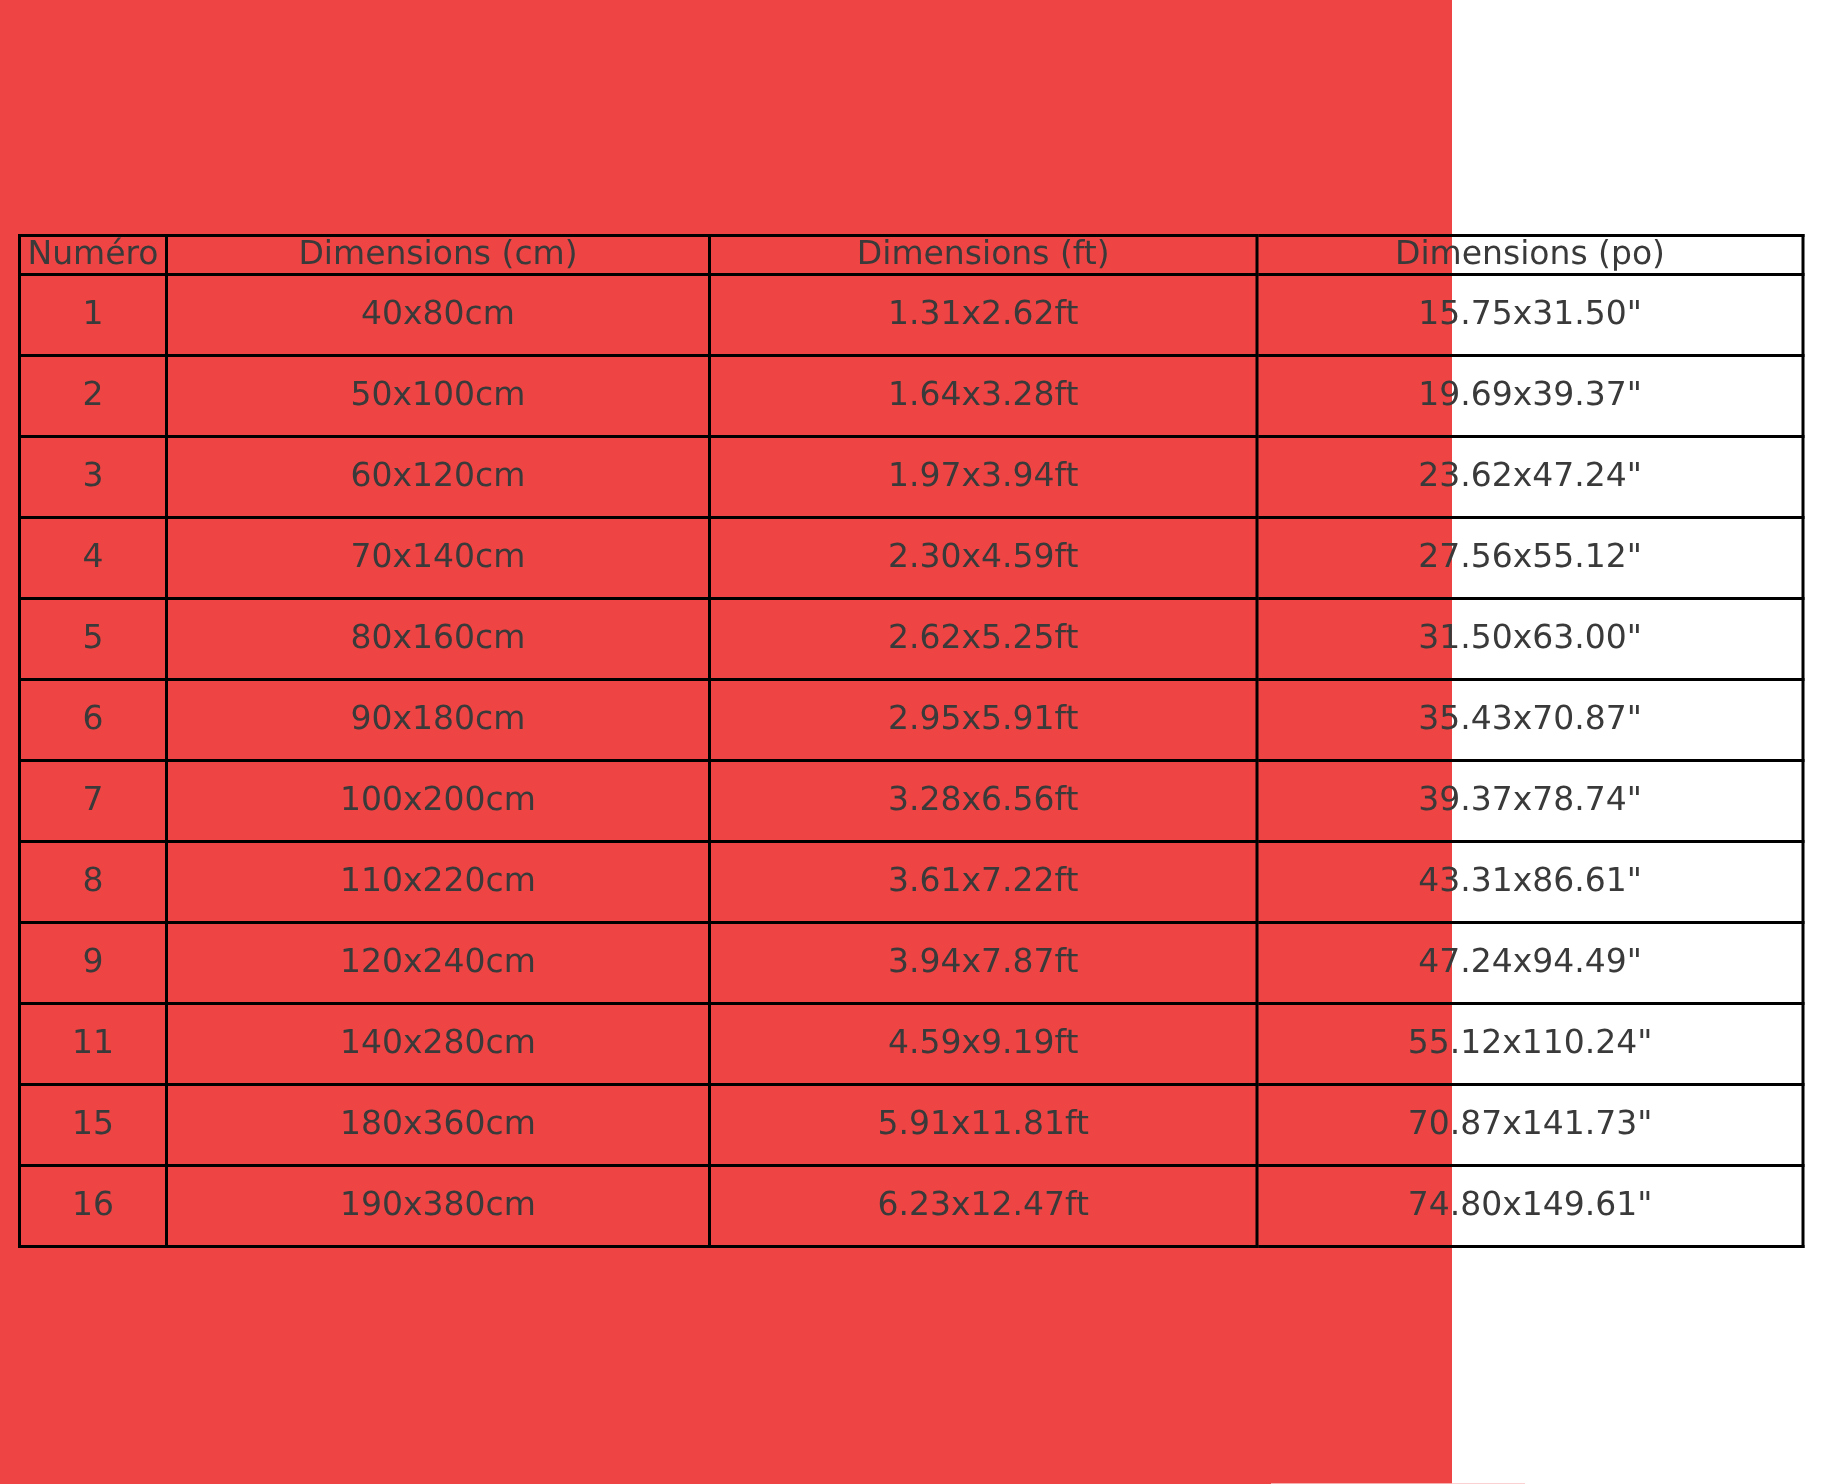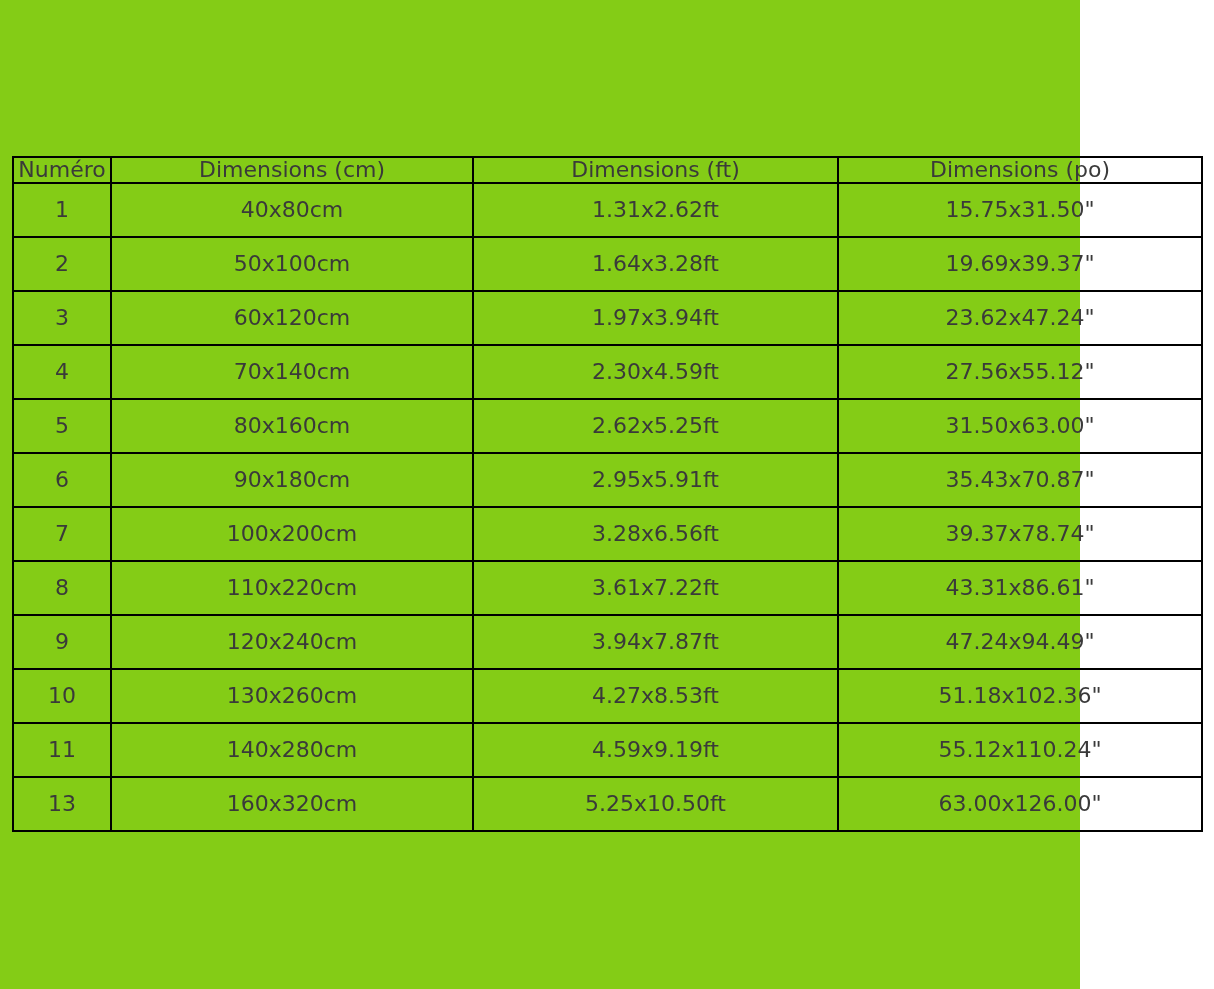--- a/index.html
+++ b/index.html
@@ -6,23 +6,23 @@
     margin: 0;
     padding: 0;
     background: #ffffff;
     width: 1214px;
     height: 989px;
     font-family: "DejaVu Sans", "Liberation Sans", sans-serif;
     overflow: hidden;
   }
   .page {
     position: relative;
-    width: 1080px;
+    width: 968px;
     height: 989px;
-    background: #84cc16;
+    background: #ef4444;
   }
   .table-wrap {
     position: absolute;
     left: 12px;
     top: 156px;
     width: 1189px;
   }
   table.dim-table {
     border-collapse: collapse;
     table-layout: fixed;
@@ -116,33 +116,33 @@
             <td>3.61x7.22ft</td>
             <td>43.31x86.61"</td>
           </tr>
           <tr>
             <td>9</td>
             <td>120x240cm</td>
             <td>3.94x7.87ft</td>
             <td>47.24x94.49"</td>
           </tr>
           <tr>
-            <td>10</td>
-            <td>130x260cm</td>
-            <td>4.27x8.53ft</td>
-            <td>51.18x102.36"</td>
-          </tr>
-          <tr>
             <td>11</td>
             <td>140x280cm</td>
             <td>4.59x9.19ft</td>
             <td>55.12x110.24"</td>
           </tr>
           <tr>
-            <td>13</td>
-            <td>160x320cm</td>
-            <td>5.25x10.50ft</td>
-            <td>63.00x126.00"</td>
+            <td>15</td>
+            <td>180x360cm</td>
+            <td>5.91x11.81ft</td>
+            <td>70.87x141.73"</td>
+          </tr>
+          <tr>
+            <td>16</td>
+            <td>190x380cm</td>
+            <td>6.23x12.47ft</td>
+            <td>74.80x149.61"</td>
           </tr>
         </tbody>
     </table>
   </div>
 </div>
 
 </body></html>

